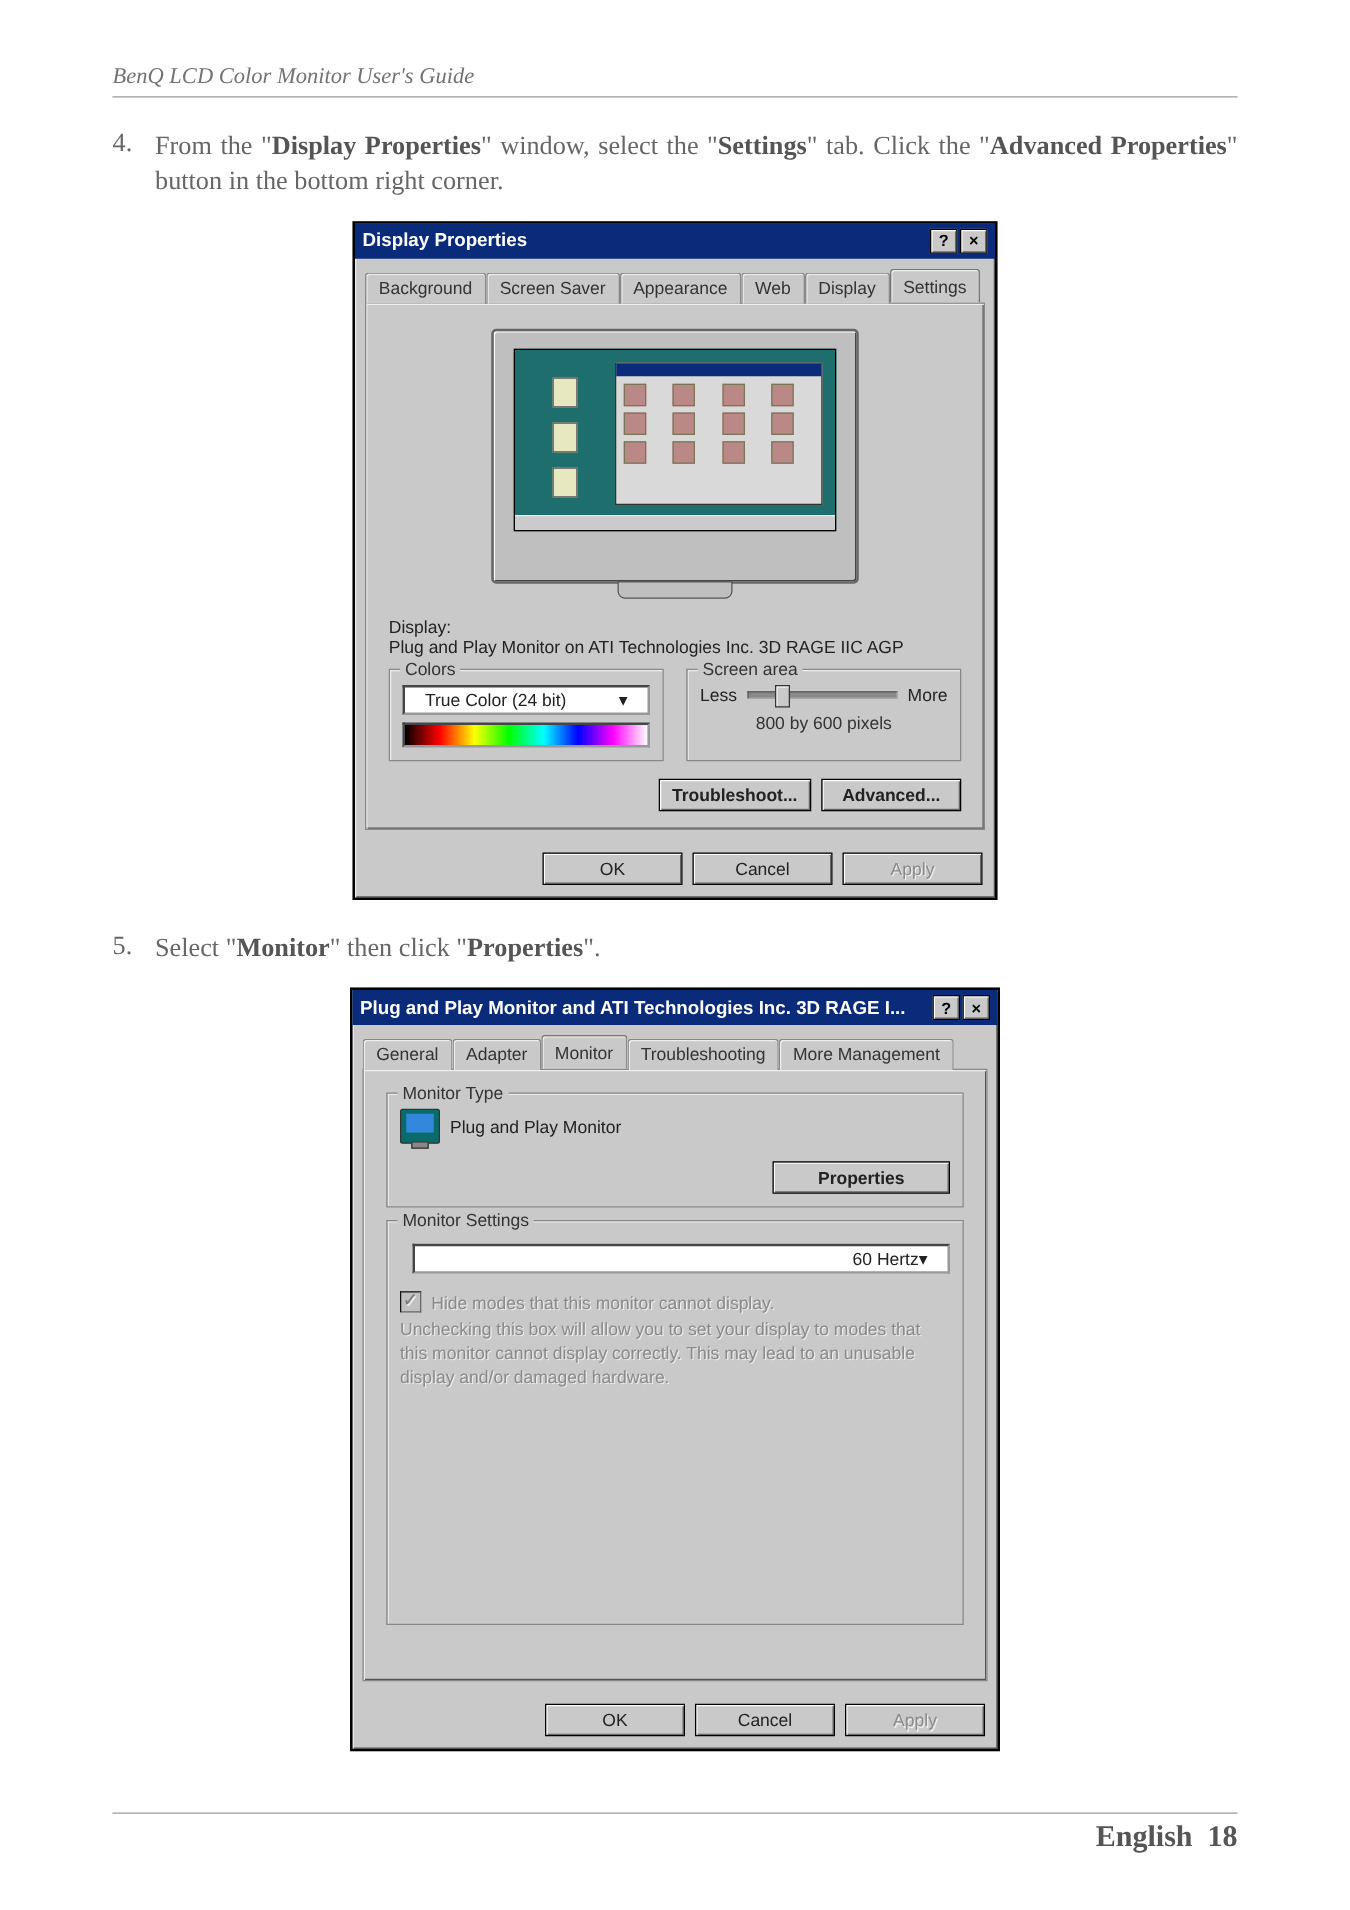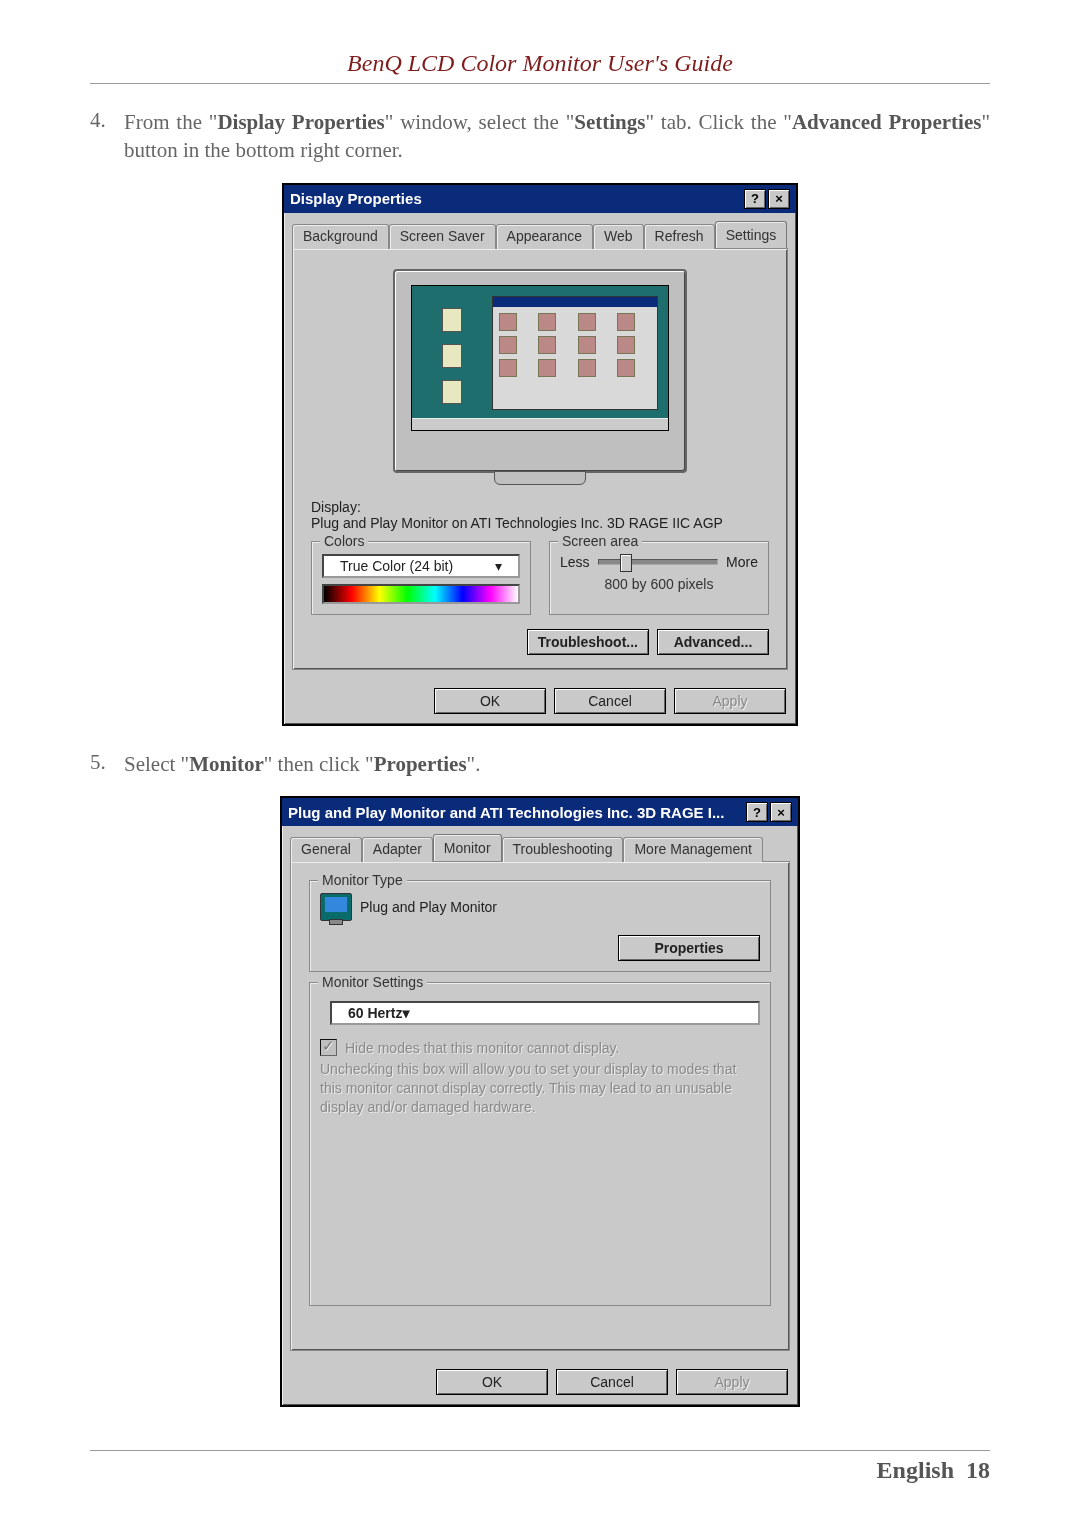--- a/index.html
+++ b/index.html
@@ -1,18 +1,18 @@
 <!DOCTYPE html>
 <html><head>
 <meta charset="utf-8">
 <style>
   html,body{margin:0;padding:0;background:#fff;font-family:Georgia,'Times New Roman',serif;color:#222;}
   .page{width:1080px;height:1528px;margin:0 auto;position:relative;padding:50px 90px 40px 90px;box-sizing:border-box;}
   .header-line{border-top:1.5px solid #999;margin-top:4px;}
-  .header-text{font-style:italic;text-align:center;color:#7f1d1d;font-size:24px;margin-bottom:6px;}
+  .header-text{font-style:italic;text-align:left;color:#737373;font-size:18px;margin-bottom:6px;}
   ol.steps{list-style:none;padding:0;margin:24px 0 0 0;}
   ol.steps>li{display:flex;margin-bottom:18px;}
   .step-num{width:34px;flex:none;text-align:left;font-size:21px;color:#666;}
   .step-body{flex:1;text-align:justify;font-size:21px;color:#666;line-height:1.35;}
   .step-body b{color:#555;font-weight:700;}
   
   .win{font-family:Tahoma,Verdana,sans-serif;font-size:14px;color:#222;background:#c9c9c9;border:2px solid #000;box-shadow:inset 1px 1px 0 #eee,inset -1px -1px 0 #555;margin:14px auto 22px auto;}
   .titlebar{background:#0a2a7a;color:#fff;font-weight:700;padding:4px 6px;display:flex;align-items:center;justify-content:space-between;font-size:15px;}
   .titlebar .tbtns{display:flex;gap:2px;}
   .titlebar .tbtn{width:20px;height:18px;background:#c9c9c9;border:1px solid #000;box-shadow:inset 1px 1px 0 #fff,inset -1px -1px 0 #666;display:flex;align-items:center;justify-content:center;font-size:13px;color:#000;font-family:Arial;}
@@ -80,21 +80,21 @@
         <div class="tbtn">
             <b>×</b>
           </div>
       </div>
     </div>
     <div class="tabs">
       <div class="tab">Background</div>
       <div class="tab">Screen Saver</div>
       <div class="tab">Appearance</div>
       <div class="tab">Web</div>
-      <div class="tab">Refresh</div>
+      <div class="tab">Display</div>
       <div class="tab active">Settings</div>
     </div>
     <div class="tab-body">
       <div class="monitor-preview">
         <div class="scr">
           <div class="sideico">
               <span></span>
               <span></span>
               <span></span>
             </div>
@@ -193,21 +193,21 @@
           <span class="mon-icon"></span>
           <span>Plug and Play Monitor</span>
         </div>
         <div class="btnrow">
             <div class="wbtn" style="min-width:120px;">Properties</div>
           </div>
       </div>
       <div class="group" style="min-height:300px;">
         <div class="legend">Monitor Settings</div>
         <div style="display:flex;margin:6px 0 14px 10px;">
-          <div class="sel" style="flex:1;display:flex;justify-content:flex-start;align-items:center;font-weight:bold;">
+          <div class="sel" style="flex:1;display:flex;justify-content:flex-end;align-items:center;">
             <span>60 Hertz</span>
               <span>▾</span>
           </div>
         </div>
         <div class="checkbox-row">
           <div class="cb"></div>
           <div>Hide modes that this monitor cannot display.</div>
         </div>
         <div class="hint">Unchecking this box will allow you to set your display to modes that this monitor cannot display correctly. This may lead to an unusable display and/or damaged hardware.</div>
       </div>

